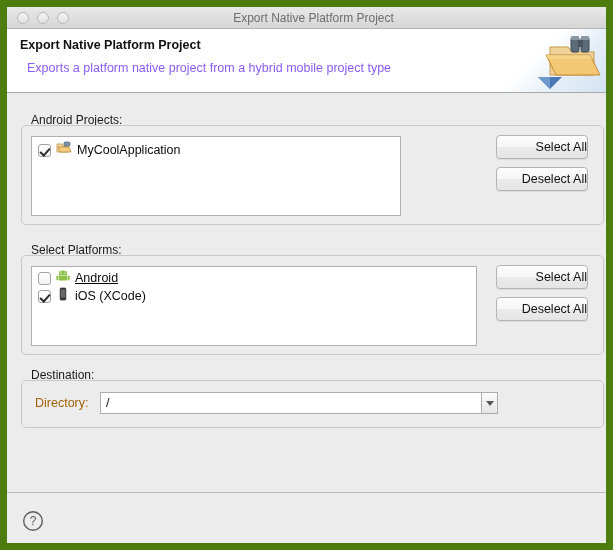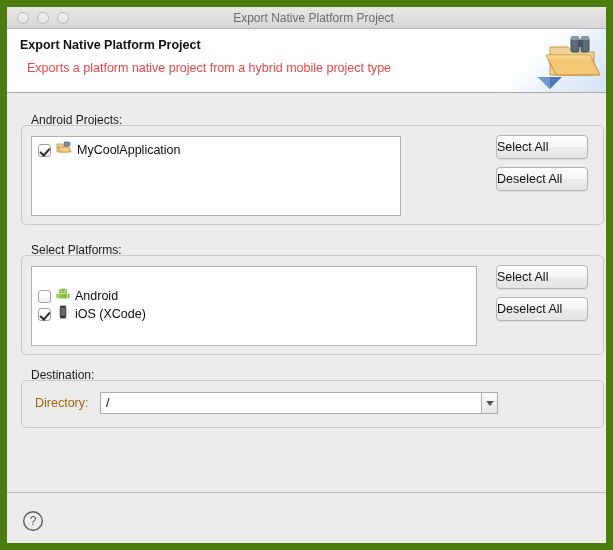--- a/index.html
+++ b/index.html
@@ -52,21 +52,21 @@
     border-bottom: 1px solid #a9a9a9;
     box-sizing: border-box;
     overflow: hidden;
   }
   .header-title {
     position: absolute; left: 13px; top: 9px;
     font-size: 12.5px; font-weight: bold; color: #111;
   }
   .header-desc {
     position: absolute; left: 20px; top: 32px;
-    font-size: 12.5px; color: #ef4444;
+    font-size: 12.5px; color: #8b5cf6;
   }
   .header-art {
     position: absolute; right: 0; top: 0;
     width: 120px; height: 63px;
     background: linear-gradient(135deg, #ffffff 0%, #ffffff 35%, #e6eff8 60%, #cfe0f2 100%);
   }
   .header-icon { position: absolute; right: 12px; top: 4px; }
 
   
   .content {
@@ -121,21 +121,21 @@
 
   
   .btn {
     position: absolute;
     box-sizing: border-box;
     background: linear-gradient(to bottom, #fdfdfd 0%, #f6f6f6 48%, #ebebeb 52%, #e4e4e4 100%);
     border: 1px solid #b3b3b3;
     border-radius: 4px;
     font-size: 12.5px;
     color: #111;
-    text-align: left;
+    text-align: right;
     box-shadow: 0 1px 0 rgba(255,255,255,0.9) inset, 0 1px 1px rgba(0,0,0,0.07);
     font-family: "Liberation Sans", sans-serif;
     padding: 0;
     white-space: nowrap;
   }
 
   
   .field-label { position: absolute; font-size: 12.5px; color: #a16207; }
   .combo {
     position: absolute;
@@ -226,21 +226,21 @@
           <span class="list-label">MyCoolApplication</span>
         </div>
       </div>
       <button class="btn" style="left:474px; top:9px; width:92px; height:24px;">Select All</button>
       <button class="btn" style="left:474px; top:41px; width:92px; height:24px;">Deselect All</button>
     </div>
 
     <div class="group-label" style="left:24px; top:150px;">Select Platforms:</div>
     <div class="group" style="left:14px; top:162px; width:583px; height:100px;">
       <div class="listbox" style="left:9px; top:10px; width:446px; height:80px;">
-        <div class="list-row" style="margin-top:20px;">
+        <div class="list-row" style="margin-top:2px;text-decoration:underline;">
           <div class="cb"></div>
           <span>
             <svg width="14" height="14" viewBox="0 0 14 14">
               <line x1="3.2" y1="2.2" x2="4.6" y2="4.2" stroke="#8cc24a" stroke-width="1"></line>
               <line x1="10.8" y1="2.2" x2="9.4" y2="4.2" stroke="#8cc24a" stroke-width="1"></line>
               <path d="M2.6 6 A4.4 4.4 0 0 1 11.4 6 Z" fill="#8cc24a"></path>
               <rect x="2.6" y="6.4" width="8.8" height="5" rx="1" fill="#8cc24a"></rect>
               <rect x="0.4" y="6.4" width="1.7" height="5" rx="0.8" fill="#8cc24a"></rect>
               <rect x="11.9" y="6.4" width="1.7" height="5" rx="0.8" fill="#8cc24a"></rect>
               <circle cx="5.2" cy="4.4" r="0.55" fill="#ffffff"></circle>

